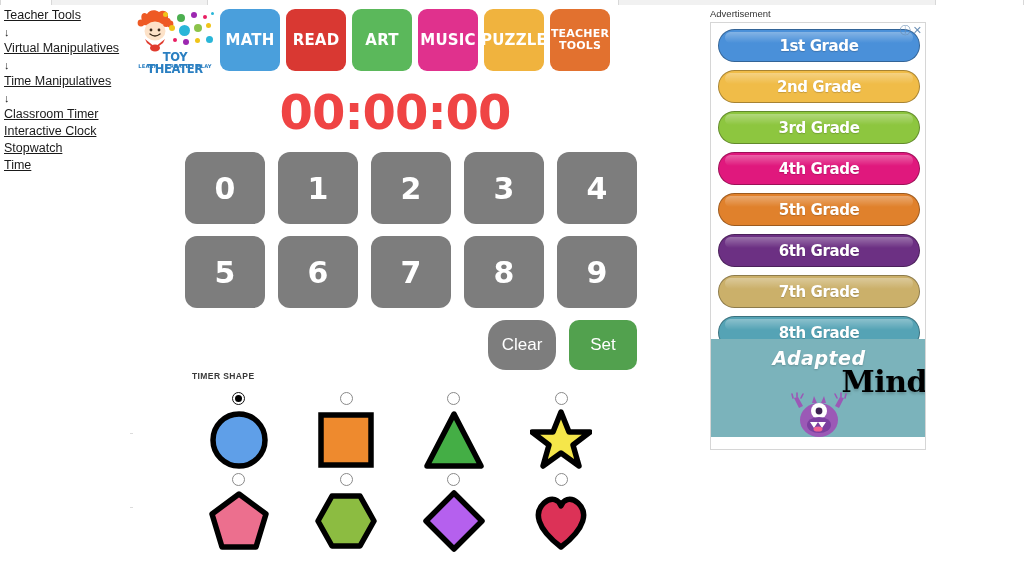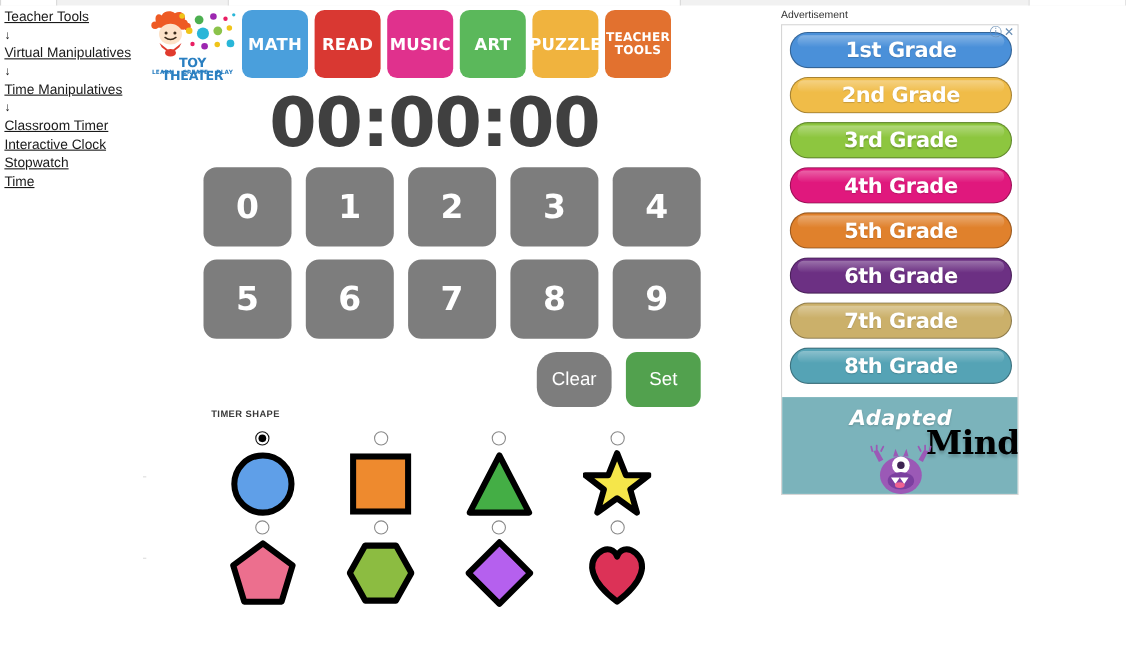--- a/index.html
+++ b/index.html
@@ -83,23 +83,23 @@
     padding:0;
   }
   .nav-btn.small { font-size:11px; line-height:12px; }
 
   
   .timer-display {
     position:absolute; left:185px; top:80px; width:420px;
     text-align:center;
     font-family:"DejaVu Sans", sans-serif;
     font-weight:bold;
-    font-size:62px;
+    font-size:48px;
     letter-spacing:-1px;
-    color:#404040;
+    color:#ef4444;
     line-height:64px;
   }
 
   
   .keypad { position:absolute; left:185px; top:152px; }
   .key-row { display:flex; gap:13px; margin-bottom:12px; }
   .key {
     width:80px; height:72px;
     border-radius:12px;
     background:#7d7d7d;
@@ -167,35 +167,35 @@
   .grade-list { position:absolute; left:0; top:6px; width:216px; }
   .grade-btn {
     position:relative;
     width:202px; height:33px;
     margin:0 auto 8px auto;
     border-radius:17px;
     display:flex; align-items:center; justify-content:center;
     color:#fff;
     font-family:"DejaVu Sans", sans-serif;
     font-weight:bold;
-    font-size:19px;
+    font-size:15px;
     letter-spacing:-0.4px;
     text-shadow:0 1px 1px rgba(0,0,0,0.18);
     border:1.5px solid rgba(0,0,0,0.30);
     cursor:pointer;
     overflow:hidden;
   }
   .grade-btn::after {
     content:""; position:absolute; left:6px; right:6px; top:2px; height:11px;
     border-radius:8px;
     background:linear-gradient(180deg, rgba(255,255,255,0.32), rgba(255,255,255,0));
     pointer-events:none;
   }
   .ad-bottom {
-    position:absolute; left:0; bottom:0; width:216px; height:88px;
+    position:absolute; left:0; bottom:12px; width:216px; height:98px;
     background:#7bb3bb;
   }
   .am-word1 {
     position:absolute; left:0; top:8px; width:216px; text-align:center;
     font-family:"DejaVu Sans", sans-serif; font-weight:bold; font-style:italic;
     font-size:19px; color:#fff; letter-spacing:0.5px;
     text-shadow:0 1px 2px rgba(0,0,0,0.20);
   }
   .am-word2 {
     position:absolute; left:0; top:25px; width:216px; text-align:right;
@@ -262,22 +262,22 @@
       <span class="dot" style="left:62px; top:29px; width:5px;  height:5px;  background:#f0c419;"></span>
       <span class="dot" style="left:73px; top:27px; width:7px;  height:7px;  background:#29b6d8;"></span>
     </div>
     <div class="logo-word">TOY THEATER</div>
     <div class="logo-sub">LEARN • CREATE • PLAY</div>
   </div>
 
   <div class="navbar" id="navbar">
       <button class="nav-btn" style="background: rgb(74, 159, 220);">MATH</button>
       <button class="nav-btn" style="background: rgb(217, 56, 50);">READ</button>
+      <button class="nav-btn" style="background: rgb(91, 184, 91);">ART</button>
       <button class="nav-btn" style="background: rgb(224, 49, 141);">MUSIC</button>
-      <button class="nav-btn" style="background: rgb(91, 184, 91);">ART</button>
       <button class="nav-btn" style="background: rgb(240, 179, 62);">PUZZLE</button>
       <button class="nav-btn small" style="background: rgb(226, 113, 47);">TEACHER TOOLS</button>
     </div>
 
   <div class="timer-display">00:00:00</div>
 
   <div class="keypad">
     <div class="key-row" id="keyrow1">
         <button class="key" style="background: rgb(125, 125, 125);">0</button>
         <button class="key" style="background: rgb(125, 125, 125);">1</button>

